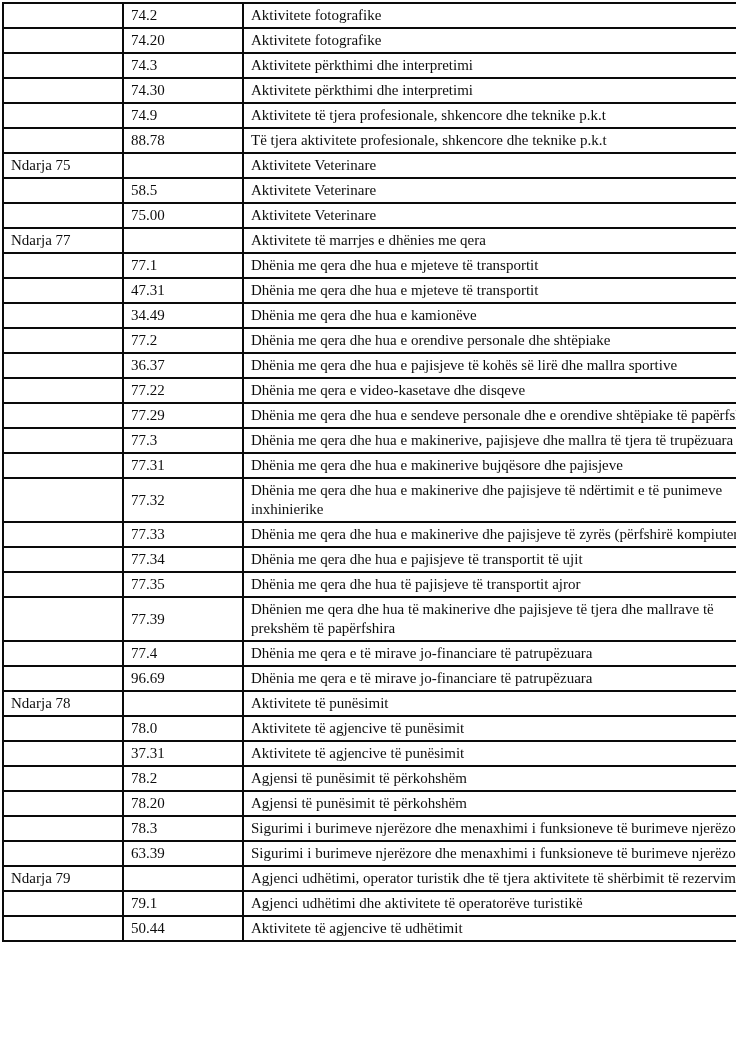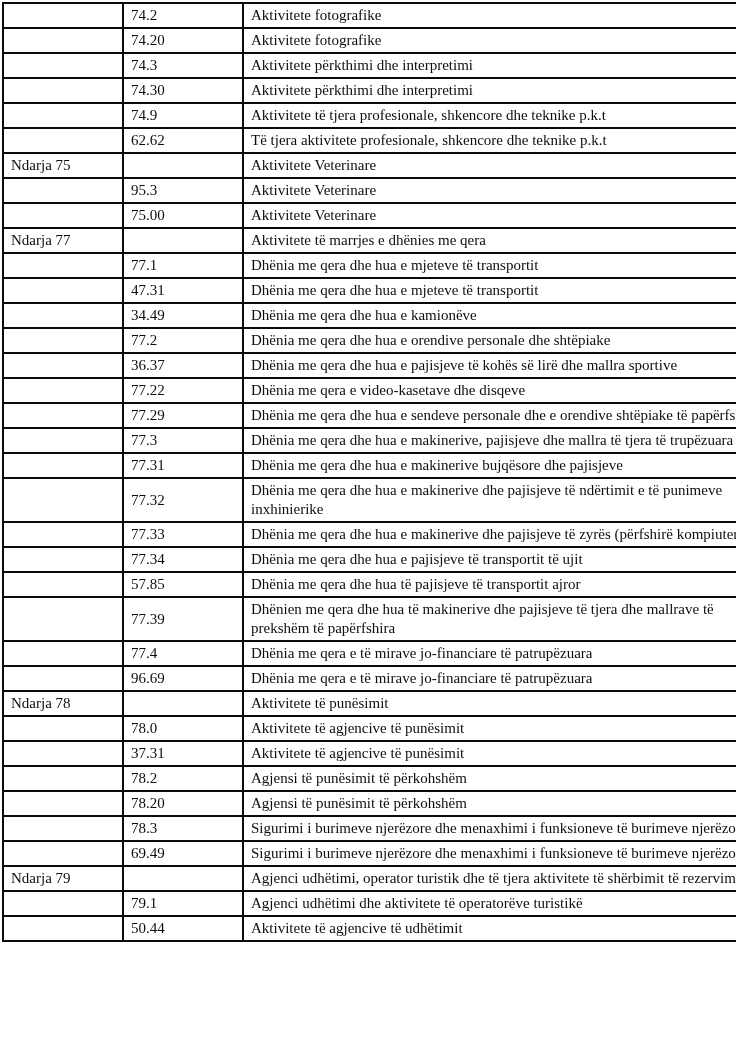--- a/index.html
+++ b/index.html
@@ -62,31 +62,31 @@
           <td class="col-code">74.30</td>
           <td class="col-description">Aktivitete përkthimi dhe interpretimi</td>
         </tr>
         <tr>
           <td class="col-division"></td>
           <td class="col-code">74.9</td>
           <td class="col-description">Aktivitete të tjera profesionale, shkencore dhe teknike p.k.t</td>
         </tr>
         <tr>
           <td class="col-division"></td>
-          <td class="col-code">62.62</td>
+          <td class="col-code">88.78</td>
           <td class="col-description">Të tjera aktivitete profesionale, shkencore dhe teknike p.k.t</td>
         </tr>
         <tr>
           <td class="col-division">Ndarja 75</td>
           <td class="col-code"></td>
           <td class="col-description">Aktivitete Veterinare</td>
         </tr>
         <tr>
           <td class="col-division"></td>
-          <td class="col-code">95.3</td>
+          <td class="col-code">58.5</td>
           <td class="col-description">Aktivitete Veterinare</td>
         </tr>
         <tr>
           <td class="col-division"></td>
           <td class="col-code">75.00</td>
           <td class="col-description">Aktivitete Veterinare</td>
         </tr>
         <tr>
           <td class="col-division">Ndarja 77</td>
           <td class="col-code"></td>
@@ -147,21 +147,21 @@
           <td class="col-code">77.33</td>
           <td class="col-description">Dhënia me qera dhe hua e makinerive dhe pajisjeve të zyrës (përfshirë kompiuterat)</td>
         </tr>
         <tr>
           <td class="col-division"></td>
           <td class="col-code">77.34</td>
           <td class="col-description">Dhënia me qera dhe hua e pajisjeve të transportit të ujit</td>
         </tr>
         <tr>
           <td class="col-division"></td>
-          <td class="col-code">57.85</td>
+          <td class="col-code">77.35</td>
           <td class="col-description">Dhënia me qera dhe hua të pajisjeve të transportit ajror</td>
         </tr>
         <tr>
           <td class="col-division"></td>
           <td class="col-code">77.39</td>
           <td class="col-description">Dhënien me qera dhe hua të makinerive dhe pajisjeve të tjera dhe mallrave të prekshëm të papërfshira</td>
         </tr>
         <tr>
           <td class="col-division"></td>
           <td class="col-code">77.4</td>
@@ -197,21 +197,21 @@
           <td class="col-code">78.20</td>
           <td class="col-description">Agjensi të punësimit të përkohshëm</td>
         </tr>
         <tr>
           <td class="col-division"></td>
           <td class="col-code">78.3</td>
           <td class="col-description">Sigurimi i burimeve njerëzore dhe menaxhimi i funksioneve të burimeve njerëzore</td>
         </tr>
         <tr>
           <td class="col-division"></td>
-          <td class="col-code">69.49</td>
+          <td class="col-code">63.39</td>
           <td class="col-description">Sigurimi i burimeve njerëzore dhe menaxhimi i funksioneve të burimeve njerëzore</td>
         </tr>
         <tr>
           <td class="col-division">Ndarja 79</td>
           <td class="col-code"></td>
           <td class="col-description">Agjenci udhëtimi, operator turistik dhe të tjera aktivitete të shërbimit të rezervimit</td>
         </tr>
         <tr>
           <td class="col-division"></td>
           <td class="col-code">79.1</td>

